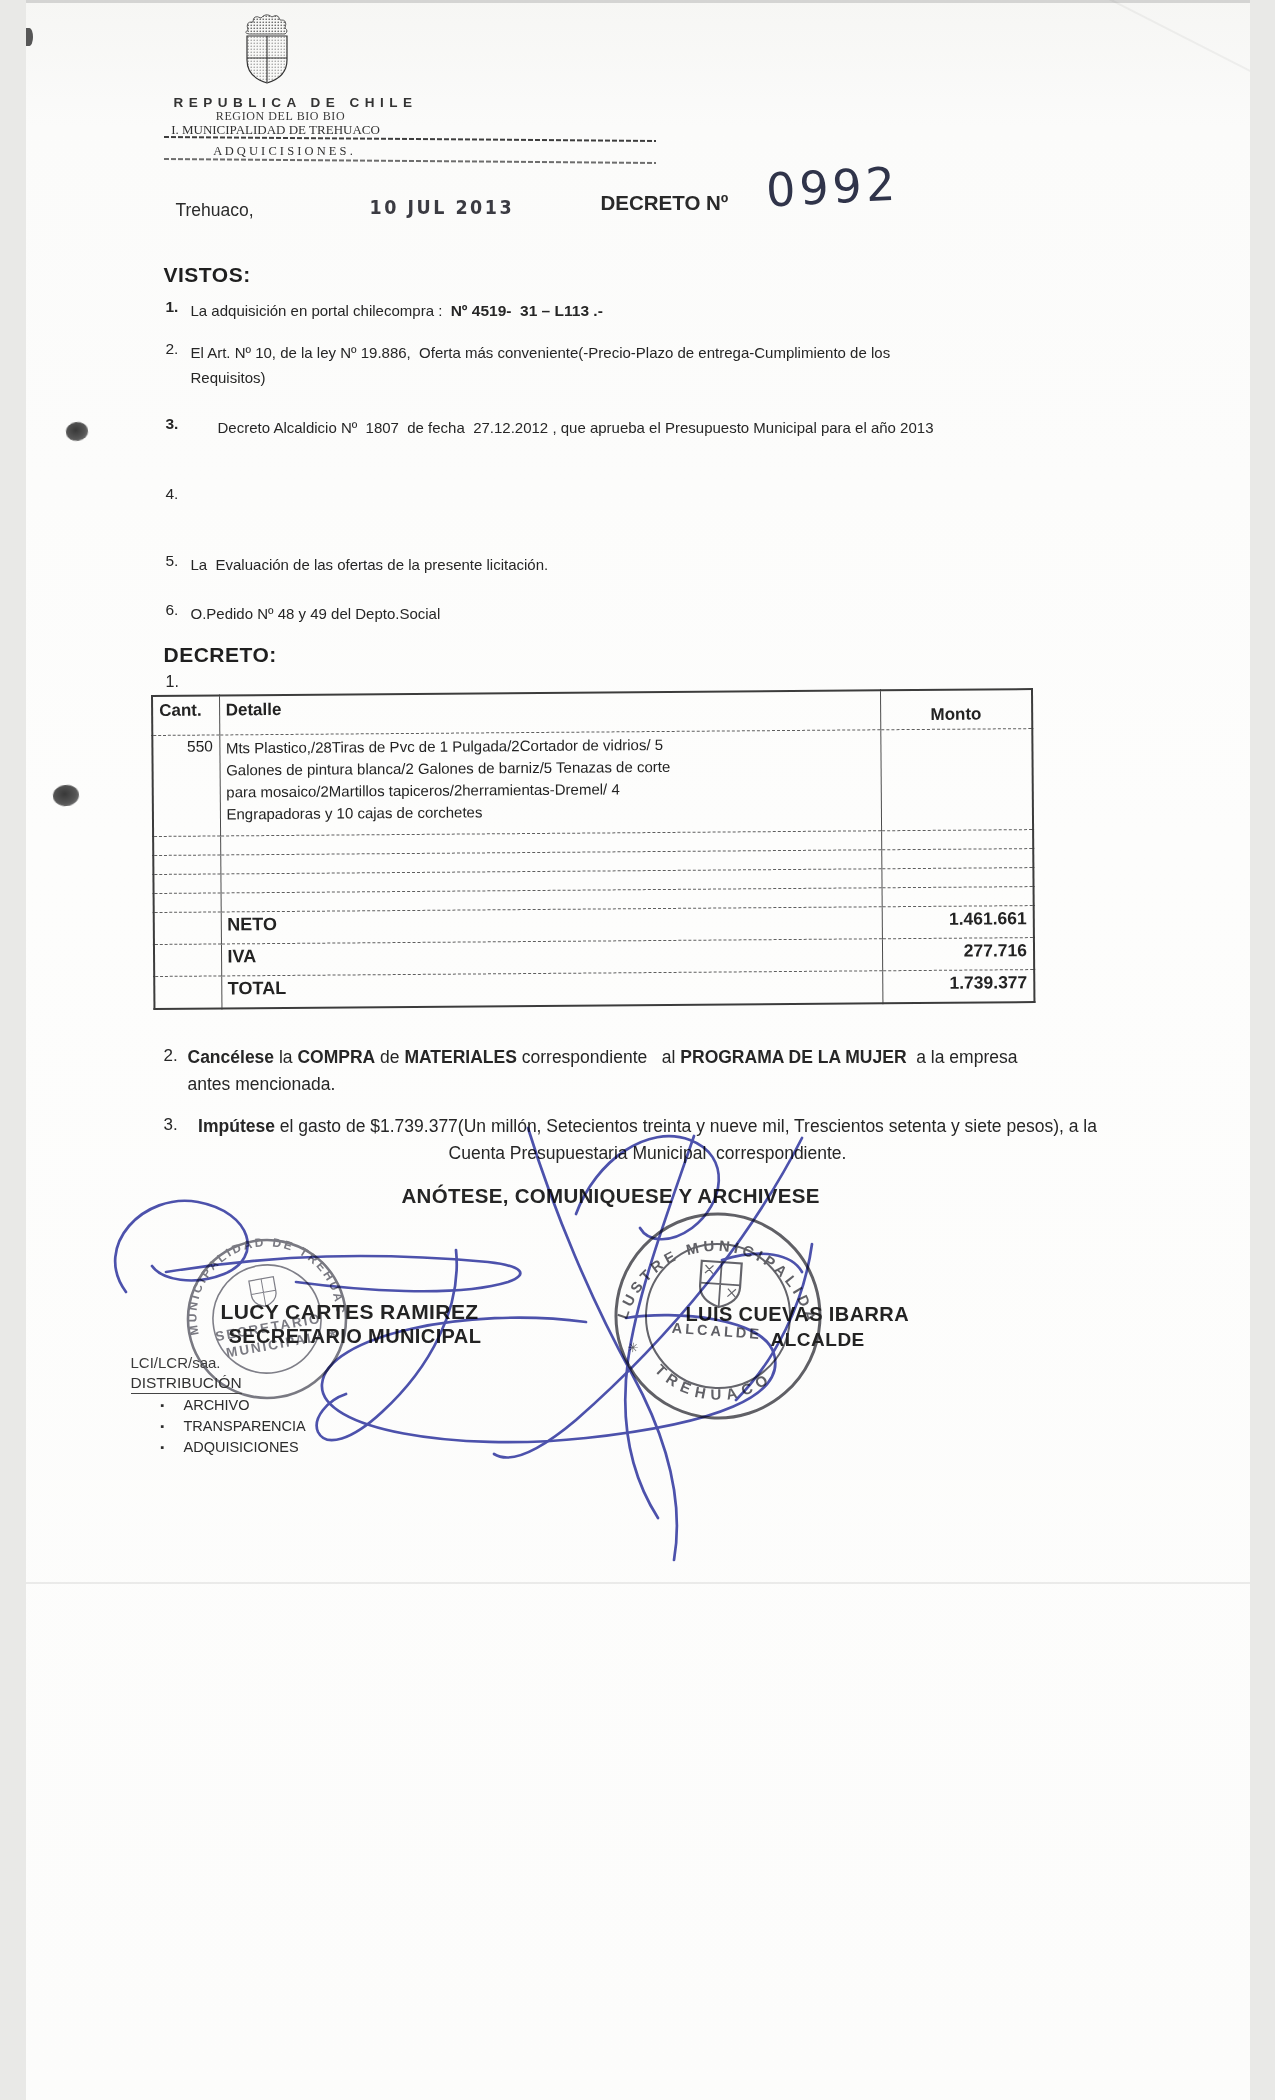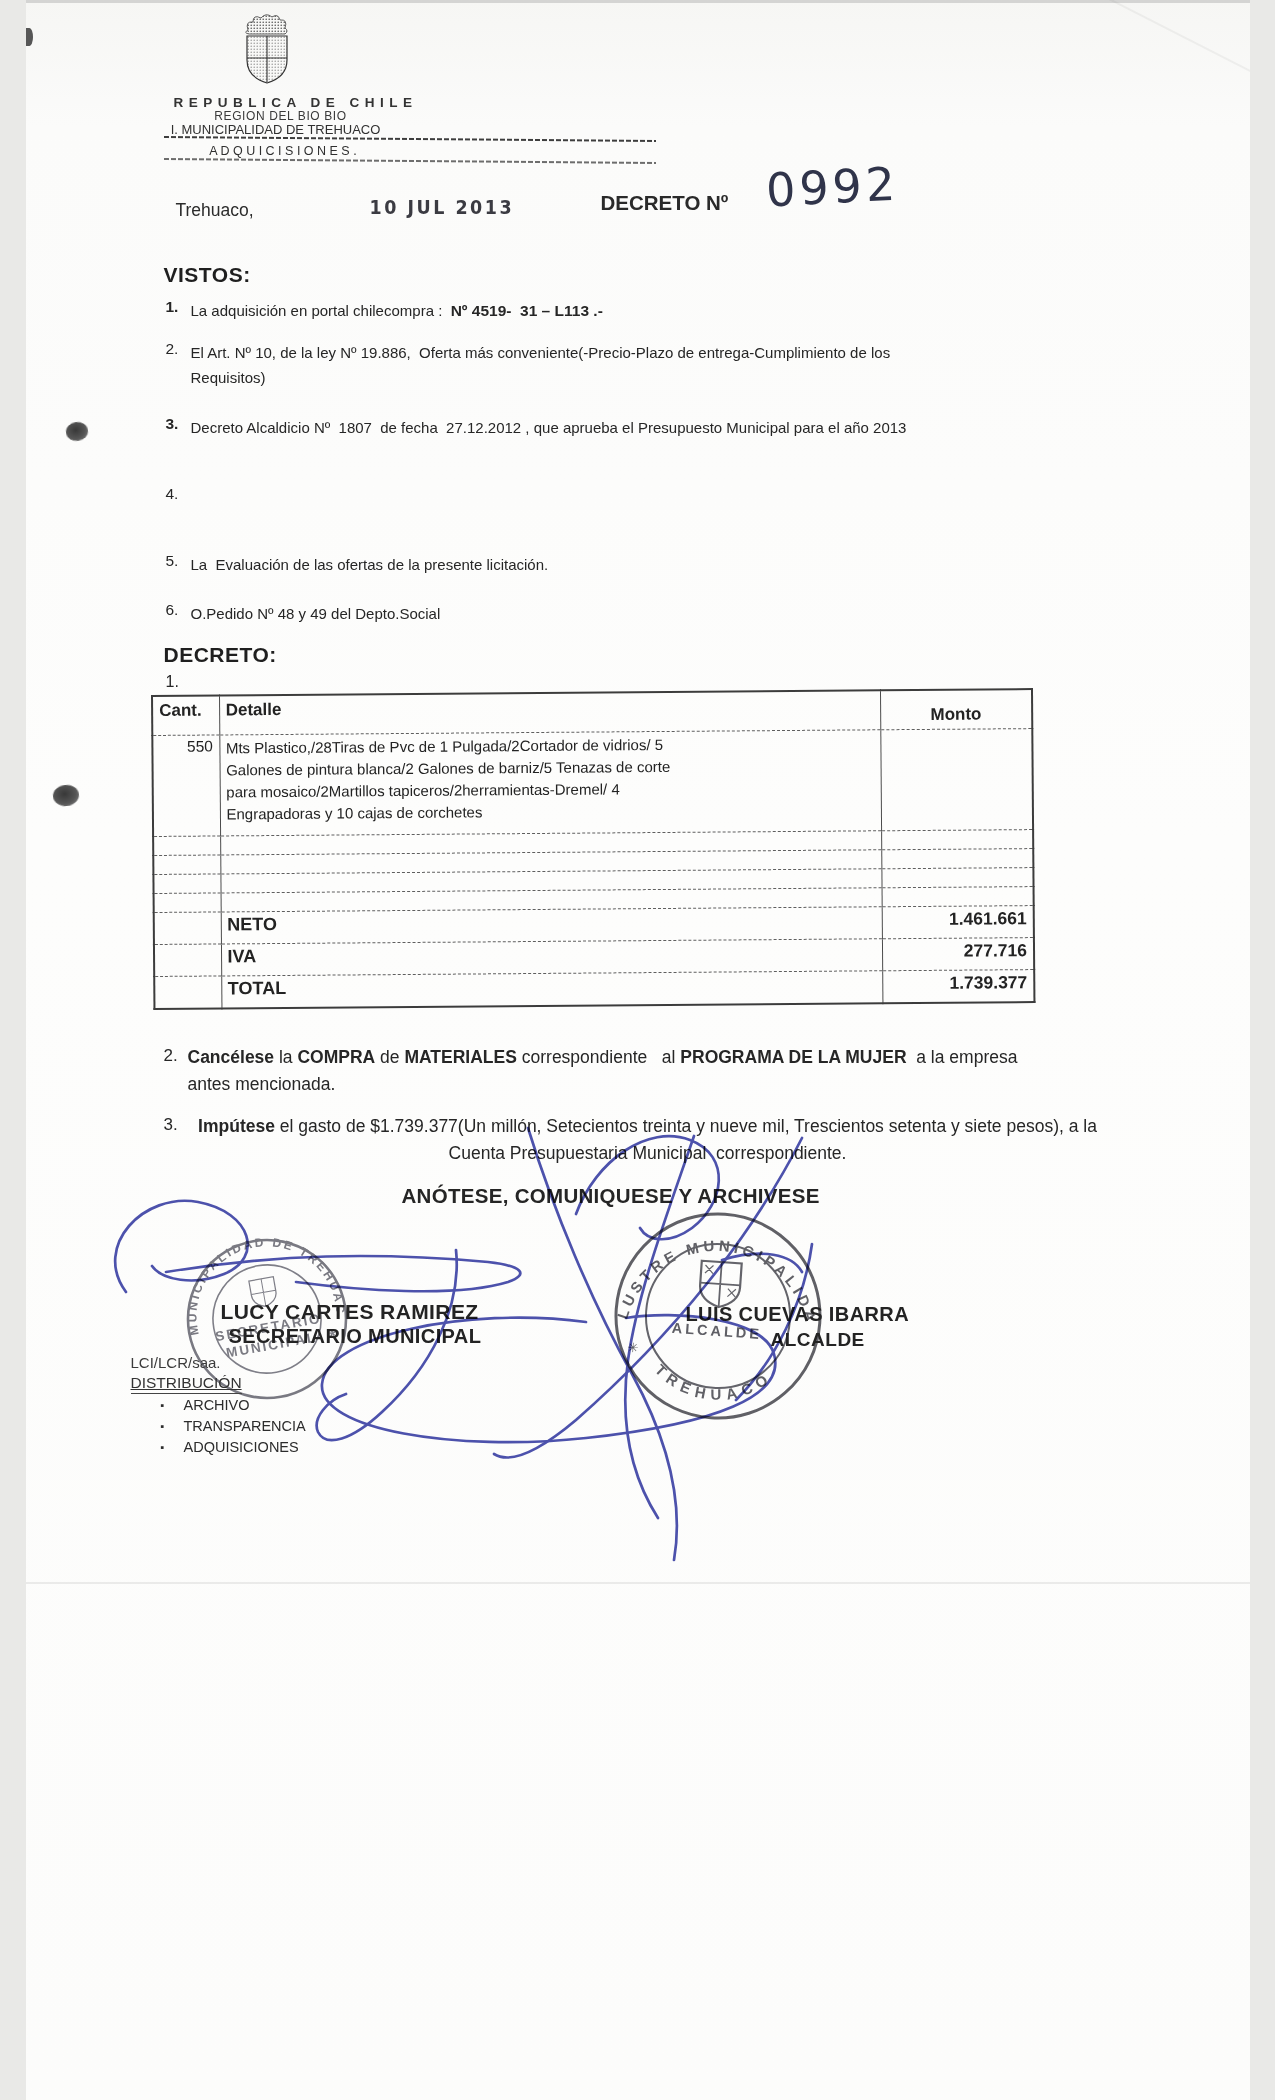--- a/index.html
+++ b/index.html
@@ -2,21 +2,21 @@
 <html><head>
 <meta charset="utf-8">
 <style>
   html,body{margin:0;padding:0;background:#e9e9e7;}
   .page{position:relative;width:1224px;height:2100px;margin:0 auto;overflow:hidden;
         background:linear-gradient(180deg,#f6f6f4 0%,#fbfbfa 6%,#fdfdfc 40%,#fcfcfb 100%);
         font-family:"Liberation Sans",sans-serif;color:#222;}
   .abs{position:absolute;}
   .ctr{text-align:center;}
   .b{font-weight:bold;}
-  .serif{font-family:Liberation Sans, sans-serif;}
+  .serif{font-family:Liberation Serif, serif;}
   .para{position:absolute;white-space:pre-wrap;line-height:25px;font-size:15px;color:#262626;}
   .dparr{line-height:27px;font-size:17.5px;}
   .num{position:absolute;font-weight:bold;font-size:15.5px;color:#262626;}
   .dashline{position:absolute;height:2px;
      background:repeating-linear-gradient(90deg,#3d3d3d 0 5px,rgba(0,0,0,0) 5px 7px);}
   .doc-table{position:absolute;left:125px;top:695px;width:880px;border-collapse:collapse;
      table-layout:fixed;transform:rotate(-0.45deg);transform-origin:0 0;}
   .doc-table th,.doc-table td{border-left:1.5px solid #4c4c4c;border-right:1.5px solid #4c4c4c;
      border-top:1px dashed #5f5f5f;border-bottom:1px dashed #5f5f5f;
      vertical-align:top;padding:2px 6px;color:#232323;}
@@ -79,21 +79,21 @@
 
   <div class="abs b" style="left:138px;top:263px;font-size:21px;letter-spacing:.5px;color:#1f1f1f;">VISTOS:</div>
 
   <div class="num" style="left:140px;top:298px;">1.</div>
   <div class="para" style="left:165px;top:298px;width:760px;"><span>La adquisición en portal chilecompra :  </span><span class="b" style="font-size:15.5px;">Nº 4519-  31 – L113 .-</span></div>
 
   <div class="num" style="left:140px;top:340px;font-weight:normal;">2.</div>
   <div class="para" style="left:165px;top:340px;width:770px;"><span>El Art. Nº 10, de la ley Nº 19.886,  Oferta más conveniente(-Precio-Plazo de entrega-Cumplimiento de los Requisitos)</span></div>
 
   <div class="num" style="left:140px;top:415px;">3.</div>
-  <div class="para" style="left:165px;top:415px;width:770px;"><span>Decreto Alcaldicio Nº  1807  de fecha  27.12.2012 , que aprueba el Presupuesto Municipal para el año 2013</span></div>
+  <div class="para" style="left:165px;top:415px;width:770px;text-align:center;"><span>Decreto Alcaldicio Nº  1807  de fecha  27.12.2012 , que aprueba el Presupuesto Municipal para el año 2013</span></div>
 
   <div class="num" style="left:140px;top:485px;font-weight:normal;">4.</div>
 
   <div class="num" style="left:140px;top:552px;font-weight:normal;">5.</div>
   <div class="para" style="left:165px;top:552px;width:770px;"><span>La  Evaluación de las ofertas de la presente licitación.</span></div>
 
   <div class="num" style="left:140px;top:601px;font-weight:normal;">6.</div>
   <div class="para" style="left:165px;top:601px;width:770px;"><span>O.Pedido Nº 48 y 49 del Depto.Social</span></div>
 
   <div class="abs b" style="left:138px;top:643px;font-size:21px;letter-spacing:.5px;color:#1f1f1f;">DECRETO:</div>
@@ -206,21 +206,21 @@
     <text x="110" y="130" text-anchor="middle" fill="#44444c" font-size="14.5" font-weight="bold" letter-spacing="3" font-family="Liberation Sans,sans-serif">ALCALDE</text>
     <text x="22" y="152" fill="#45454c" font-size="13">✳</text>
   </svg>
 
   <div class="abs b" style="left:195px;top:1300px;font-size:21px;letter-spacing:.4px;color:#232323;z-index:10;">LUCY CARTES RAMIREZ</div>
   <div class="abs b" style="left:203px;top:1325px;font-size:20px;letter-spacing:.4px;color:#232323;z-index:10;">SECRETARIO MUNICIPAL</div>
   <div class="abs b" style="left:660px;top:1303px;font-size:20px;letter-spacing:.4px;color:#232323;z-index:10;">LUIS CUEVAS IBARRA</div>
   <div class="abs b" style="left:745px;top:1329px;font-size:19px;letter-spacing:.5px;color:#232323;z-index:10;">ALCALDE</div>
 
   <div class="abs" style="left:105px;top:1354px;font-size:15px;color:#3b3b3b;z-index:10;text-align:right;">LCI/LCR/saa.</div>
-  <div class="abs" style="left:105px;top:1374px;font-size:15.5px;color:#333;border-bottom:1.5px solid #444;padding-bottom:1px;z-index:10;text-decoration:underline;">DISTRIBUCIÓN</div>
+  <div class="abs" style="left:105px;top:1374px;font-size:15.5px;color:#333;border-bottom:1.5px solid #444;padding-bottom:1px;z-index:10;">DISTRIBUCIÓN</div>
   <span class="bullet" style="left:135px;top:1399px;">▪</span>
   <div class="distitem" style="left:158px;top:1397px;">ARCHIVO</div>
   <span class="bullet" style="left:135px;top:1420px;">▪</span>
   <div class="distitem" style="left:158px;top:1418px;">TRANSPARENCIA</div>
   <span class="bullet" style="left:135px;top:1441px;">▪</span>
   <div class="distitem" style="left:158px;top:1439px;">ADQUISICIONES</div>
 
   <svg class="inkoverlay" width="1275" height="2100" viewBox="0 0 1275 2100">
     <g fill="none" stroke="#3a40a6" stroke-width="2.7" stroke-linecap="round" opacity="0.9">
       <path d="M 100 1292 C 66 1246 118 1192 172 1202 C 226 1212 238 1258 198 1274 C 168 1286 136 1280 126 1266"></path>

